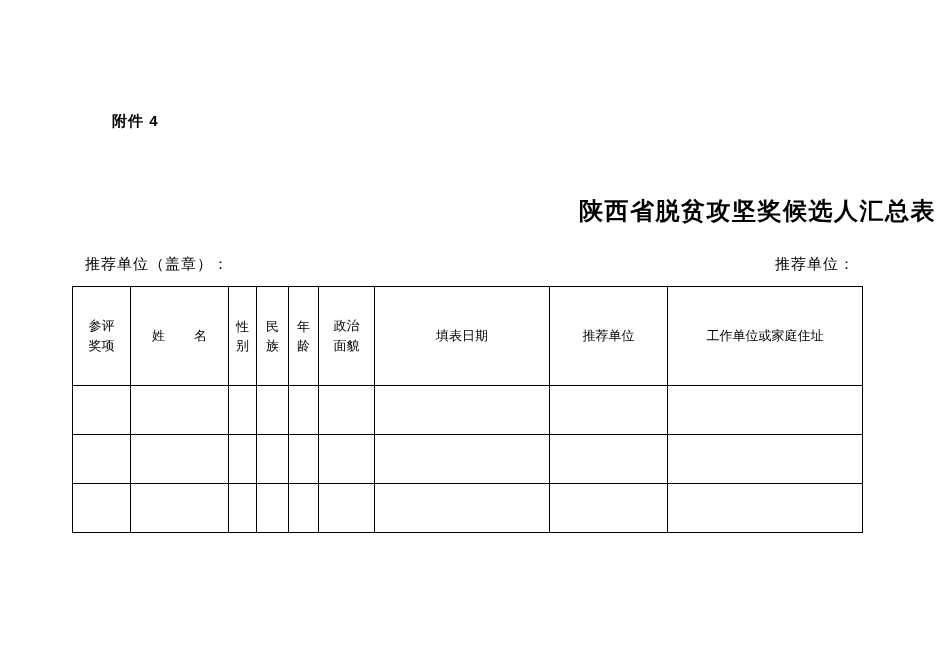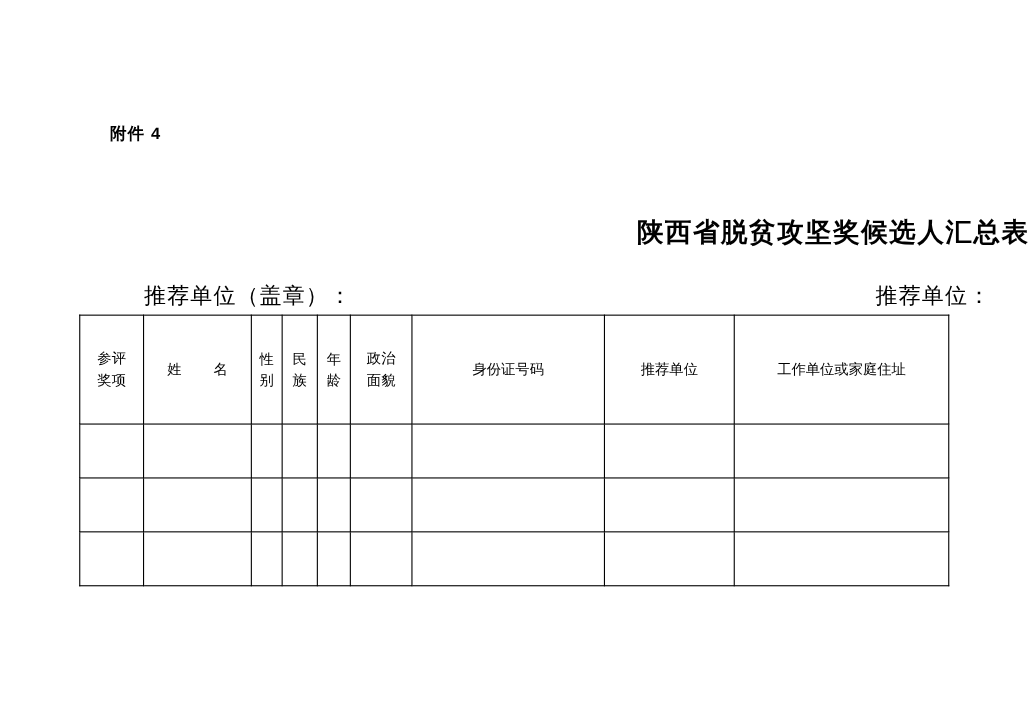--- a/index.html
+++ b/index.html
@@ -15,21 +15,21 @@
     overflow: hidden;
   }
   .page {
     position: relative;
     width: 936px;
     height: 662px;
     box-sizing: border-box;
   }
   .attachment-label {
     position: absolute;
-    left: 72px;
+    left: 84px;
     top: 112px;
     font-family: "Liberation Sans", sans-serif;
     font-size: 15px;
     font-weight: bold;
     letter-spacing: 1px;
     padding-left: 28px;
   }
   .doc-title {
     position: absolute;
     left: 0;
@@ -41,23 +41,22 @@
     font-weight: bold;
     letter-spacing: 1.5px;
   }
   .meta-row {
     position: absolute;
     left: 85px;
     top: 255px;
     width: 770px;
     display: flex;
     justify-content: space-between;
-    font-size: 20px;
+    font-size: 15px;
     letter-spacing: 1px;
-    margin-left: 46px;
   }
   .meta-left, .meta-right {
     white-space: nowrap;
   }
   .table-wrap {
     position: absolute;
     left: 72px;
     top: 286px;
     width: 790px;
   }
@@ -152,21 +151,21 @@
           </th>
           <th>
             <span class="hdr-vert">年</span>
             <span class="hdr-vert">龄</span>
           </th>
           <th>
             <span class="hdr-stack">政治</span>
             <span class="hdr-stack">面貌</span>
           </th>
           <th>
-            <span class="hdr-stack">身份证号码</span>
+            <span class="hdr-stack">填表日期</span>
           </th>
           <th>
             <span class="hdr-stack">推荐单位</span>
           </th>
           <th>
             <span class="hdr-stack">工作单位或家庭住址</span>
           </th>
         </tr>
       </thead>
       <tbody>

